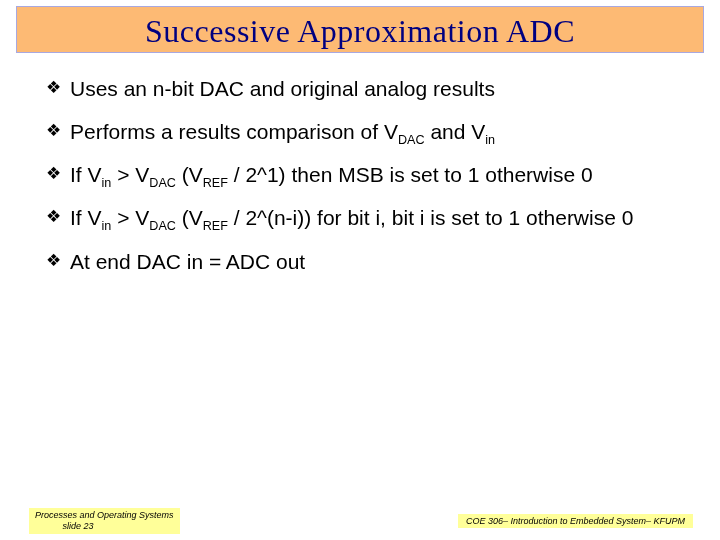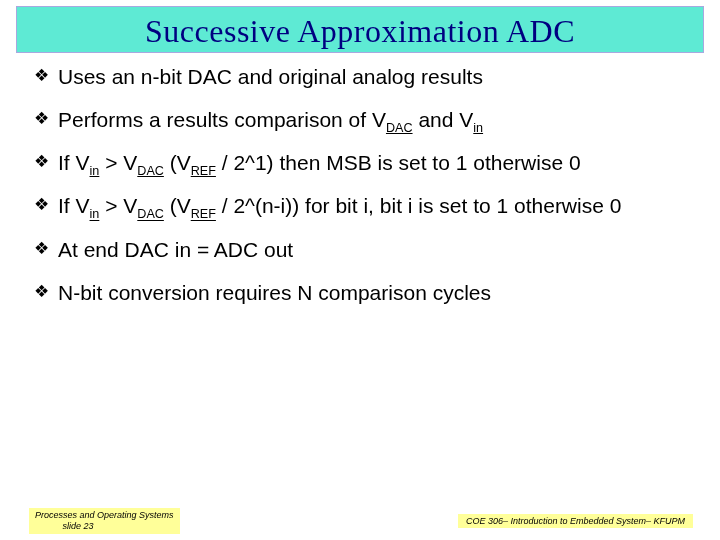--- a/index.html
+++ b/index.html
@@ -1,25 +1,25 @@
 <!DOCTYPE html>
 <html><head>
 <meta charset="utf-8">
 <style>
   * { box-sizing: border-box; }
   html, body { margin:0; padding:0; width:720px; height:540px; font-family: Arial, Helvetica, sans-serif; background:#fff; color:#000; }
   .slide { width:720px; height:540px; position:relative; background:#000063; }
   .slide-inner { position:absolute; left:0; top:0; width:720px; height:540px; background:#fff; }
-  .title-box { margin:6px 16px 0 16px; background:#5eead4; border:1px solid #a8a8e0; padding:6px 0 2px 0; text-align:center; }
+  .title-box { margin:6px 16px 0 16px; background:#fdba74; border:1px solid #a8a8e0; padding:6px 0 2px 0; text-align:center; }
   .title { font-family:"Comic Sans MS","Comic Sans",cursive; font-size:32px; color:#000080; font-weight:400; letter-spacing:.5px; }
   .body { padding:8px 26px 0 30px; }
-  ul.bullets { list-style:none; margin:4px; padding:0; }
+  ul.bullets { list-style:none; margin:16px; padding:0; }
   ul.bullets > li { position:relative; padding-left:24px; font-size:21px; line-height:1.15; margin:0 0 19px 0; }
   ul.bullets > li::before { content:"\2756"; position:absolute; left:0; top:1px; font-size:17px; color:#000; }
-  sub { font-size:60%; vertical-align:sub; line-height:0;text-decoration:underline; }
+  sub { font-size:60%; vertical-align:sub; line-height:0; }
   .footer { position:absolute; left:7px; bottom:0; width:720px; height:28px; }
   .footer-left { position:absolute; left:22px; bottom:6px; font-size:9px; font-style:italic; color:#000; background:#ffff99; padding:2px 6px; line-height:1.2; }
   .footer-right { position:absolute; right:34px; bottom:12px; font-size:9px; font-style:italic; color:#000; background:#ffff99; padding:2px 8px;margin-left:28px; }
 </style>
 </head>
 <body>
 
 <div class="slide">
   <div class="slide-inner">
 
@@ -27,21 +27,20 @@
       <div class="title">Successive Approximation ADC</div>
     </div>
 
     <div class="body">
       <ul class="bullets">
         <li><span>Uses an n-bit DAC and original analog results</span></li>
         <li><span>Performs a results comparison of V</span><sub>DAC</sub><span>  and V</span><sub>in</sub></li>
         <li><span>If V</span><sub>in</sub><span> &gt; V</span><sub>DAC</sub><span> (V</span><sub>REF</sub><span> / 2^1) then MSB is set to 1 otherwise 0</span></li>
         <li><span>If V</span><sub>in</sub><span> &gt; V</span><sub>DAC</sub><span> (V</span><sub>REF</sub><span> / 2^(n-i))  for bit i, bit i is set to 1 otherwise 0</span></li>
         <li><span>At end DAC in = ADC out</span></li>
-        <li><span>N-bit conversion requires N comparison cycles</span></li>
       </ul>
     </div>
 
     <div class="footer">
       <div class="footer-left">
         <span>Processes and Operating Systems</span><br>
         &nbsp;&nbsp;&nbsp;&nbsp;&nbsp;&nbsp;&nbsp;&nbsp;&nbsp;&nbsp;&nbsp;<span>slide 23</span>
       </div>
       <div class="footer-right">
         <span>COE 306– Introduction to Embedded System– KFUPM</span>

